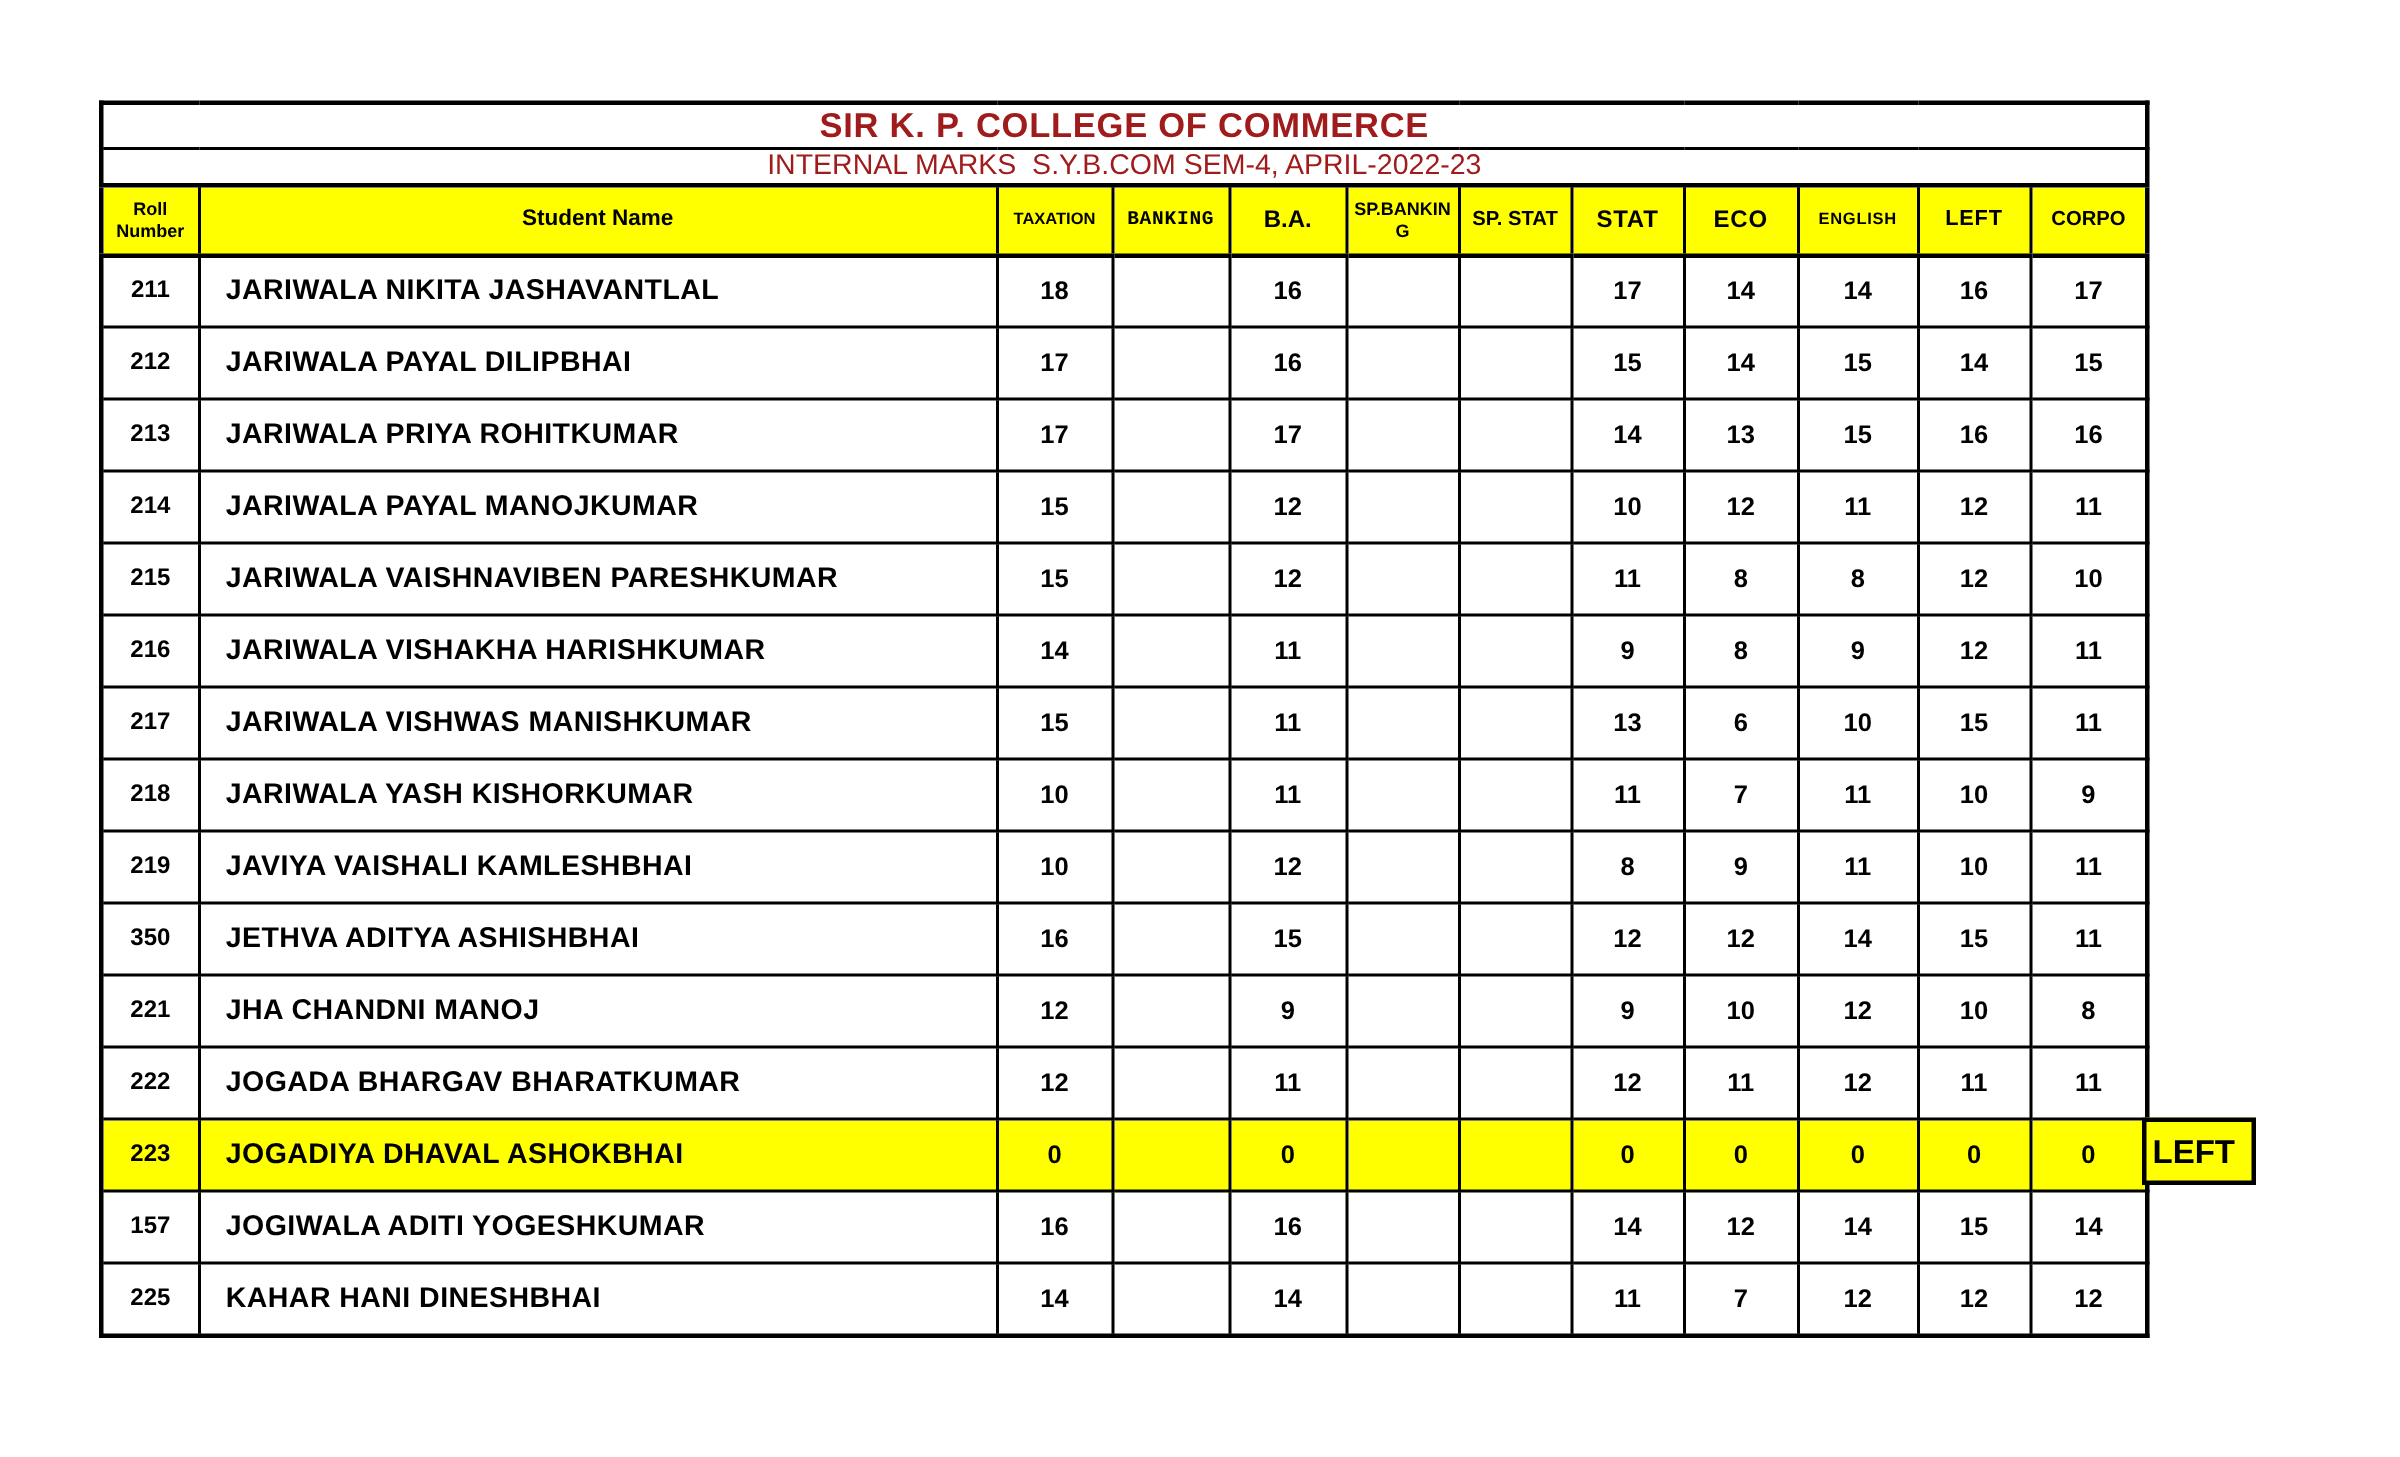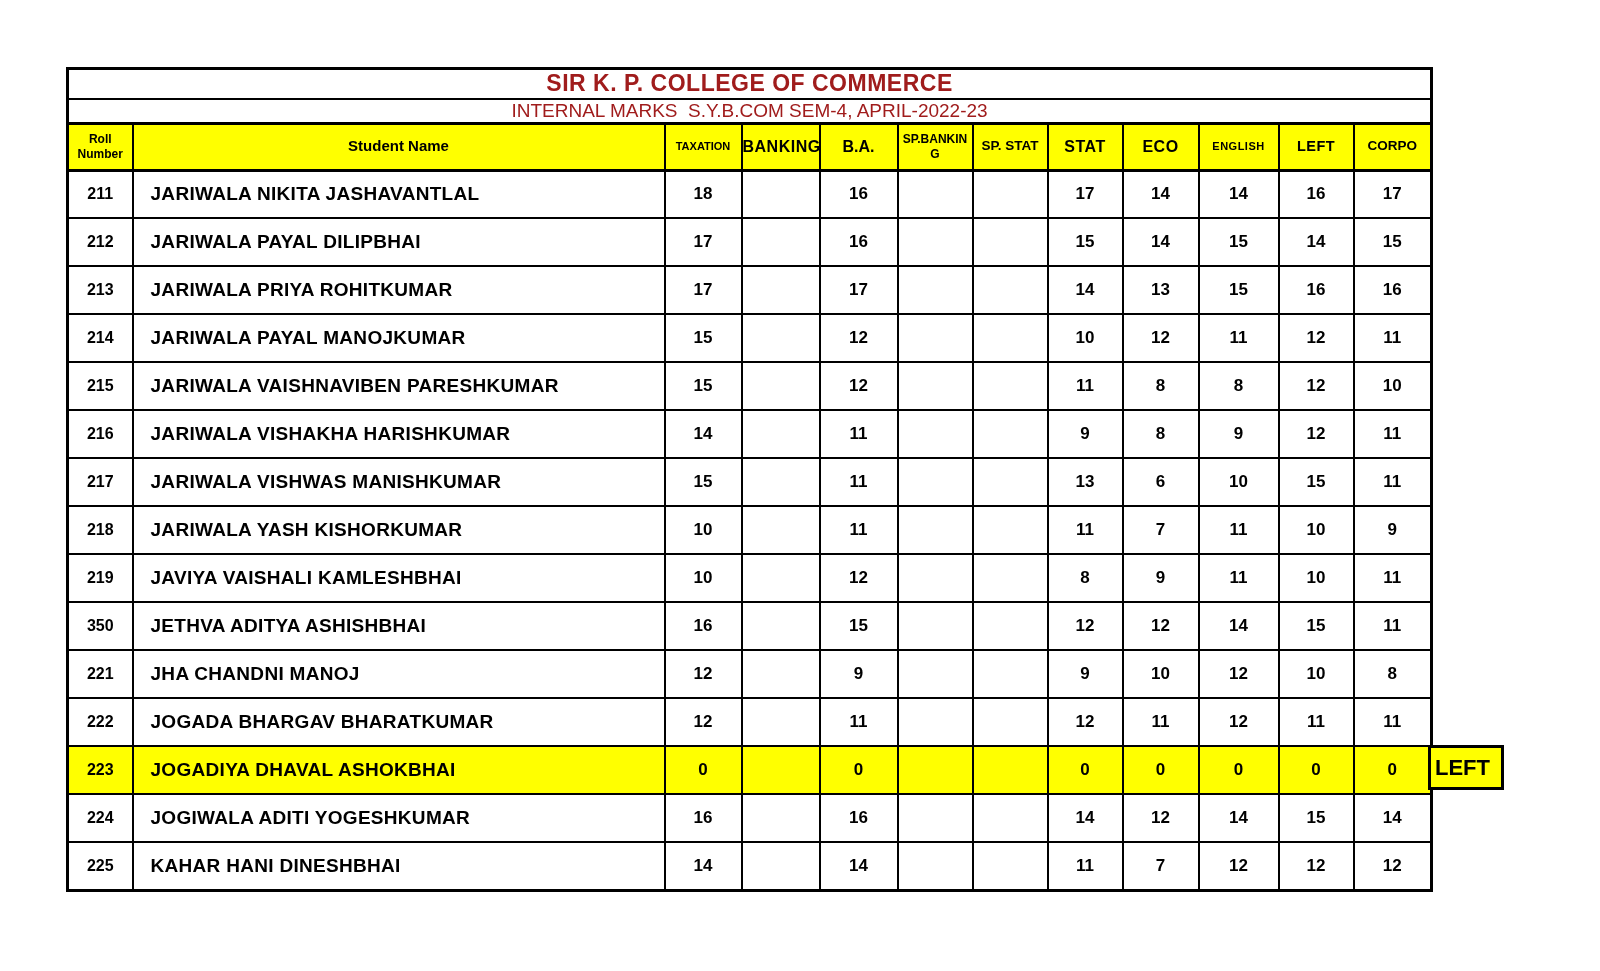--- a/index.html
+++ b/index.html
@@ -56,21 +56,21 @@
     background: var(--header-bg, #FFFF00);
     font-weight: bold;
     text-align: center;
     vertical-align: middle;
     line-height: 1.25;
     border-bottom-width: 3px;
   }
   th.col-1  { font-size: 12px; }
   th.col-2  { font-size: 15px; }
   th.col-3  { font-size: 11px; }
-  th.col-4  { font-size: 16px; letter-spacing: 0.5px; }
+  th.col-4  { font-size: 13px; letter-spacing: 0.5px; font-family: Liberation Mono, monospace; }
   th.col-5  { font-size: 16px; }
   th.col-6  { font-size: 12px; word-break: break-all; }
   th.col-7  { font-size: 13.5px; }
   th.col-8  { font-size: 16px; letter-spacing: 0.5px; }
   th.col-9  { font-size: 16px; letter-spacing: 0.5px; }
   th.col-10 { font-size: 11px; letter-spacing: 0.5px; }
   th.col-11 { font-size: 14.5px; letter-spacing: 0.5px; }
   th.col-12 { font-size: 13.5px; }
   
   tbody tr { height: 48px; }
@@ -324,21 +324,21 @@
           <td class="mark">0</td>
           <td class="mark"></td>
           <td class="mark"></td>
           <td class="mark">0</td>
           <td class="mark">0</td>
           <td class="mark">0</td>
           <td class="mark">0</td>
           <td class="mark">0</td>
         </tr>
         <tr>
-          <td class="roll">224</td>
+          <td class="roll">157</td>
           <td class="name">JOGIWALA ADITI YOGESHKUMAR</td>
           <td class="mark">16</td>
           <td class="mark"></td>
           <td class="mark">16</td>
           <td class="mark"></td>
           <td class="mark"></td>
           <td class="mark">14</td>
           <td class="mark">12</td>
           <td class="mark">14</td>
           <td class="mark">15</td>

